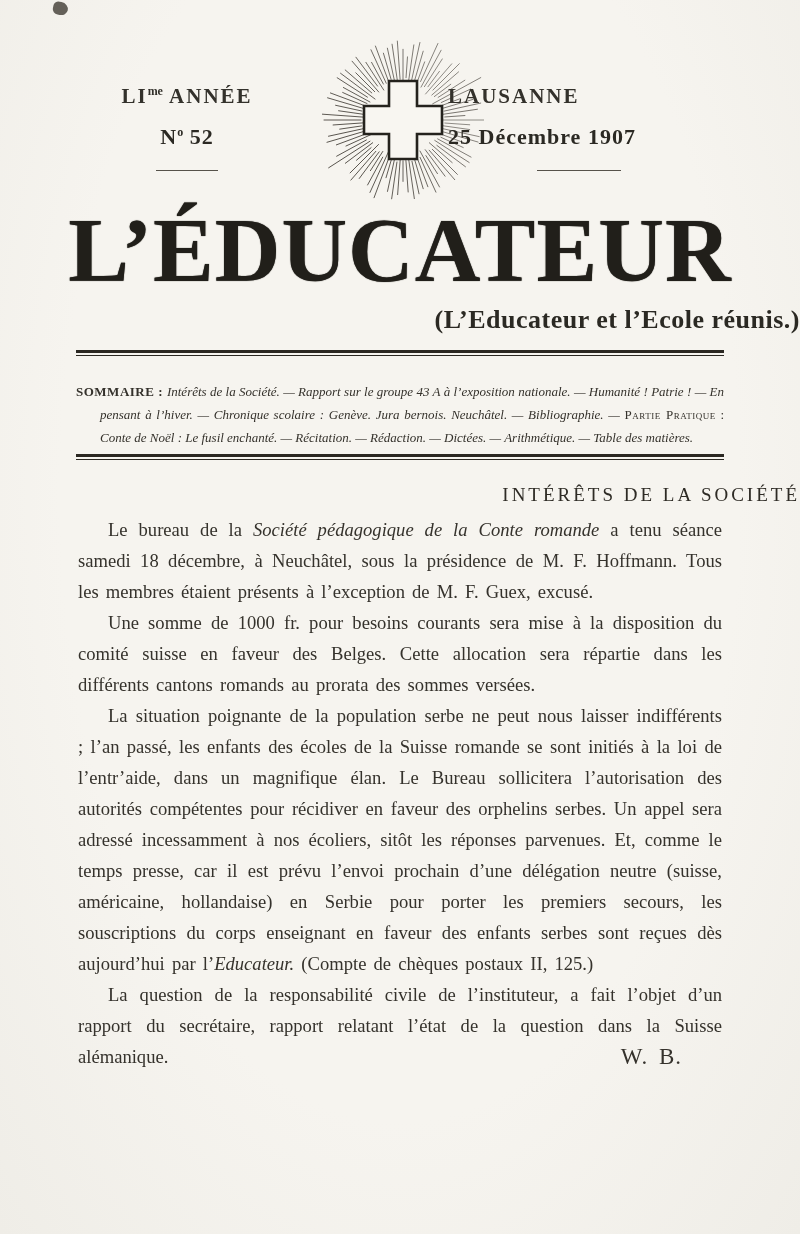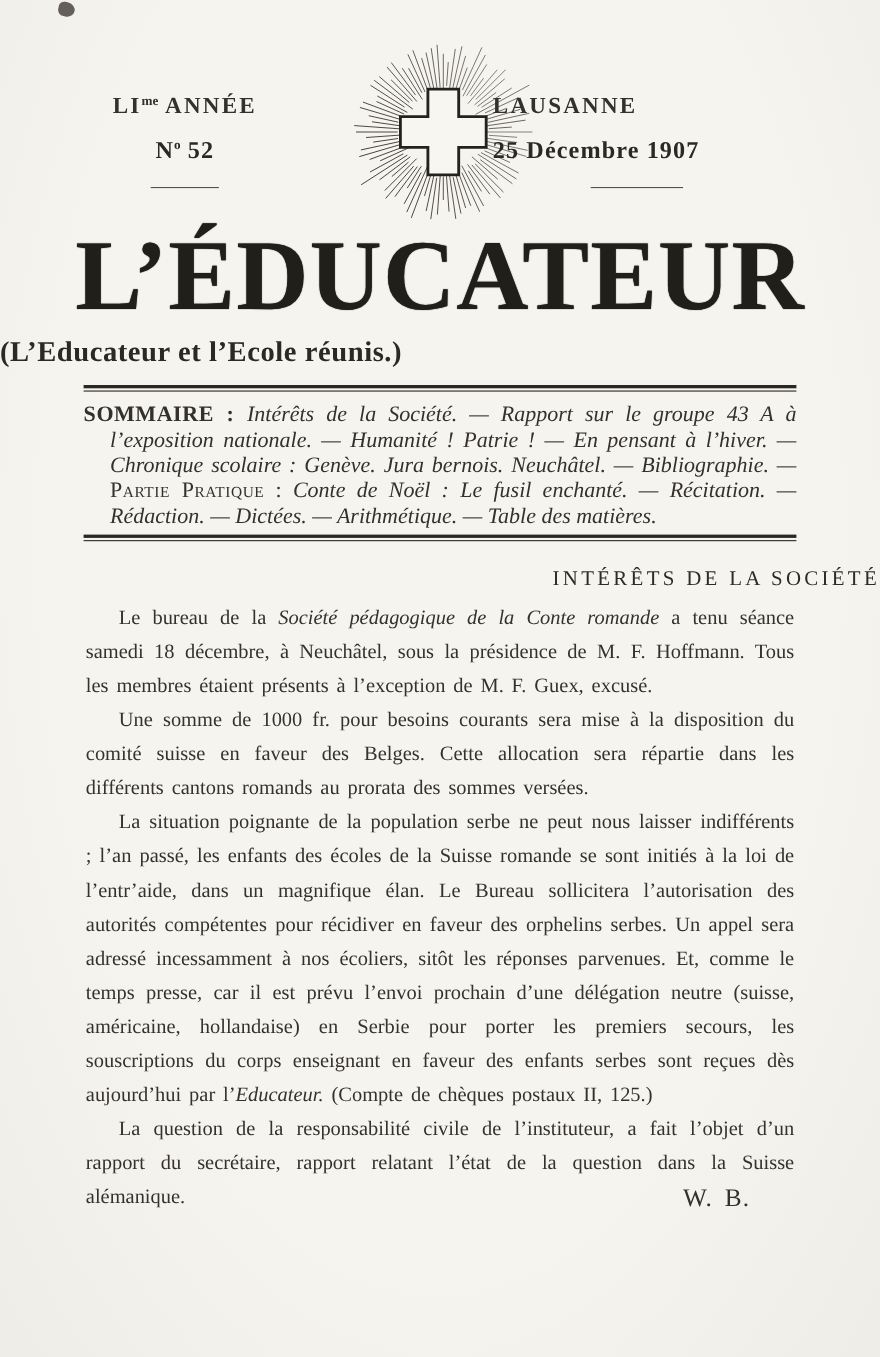--- a/index.html
+++ b/index.html
@@ -12,53 +12,53 @@
     color:#2e2c27;
     overflow:hidden;
   }
   .scan-artifact{
     position:absolute;left:53px;top:2px;width:15px;height:13px;
     background:#4a463f;border-radius:40% 60% 55% 45%;
     transform:rotate(12deg);opacity:.85;
   }
   
   .masthead{position:relative;height:205px;}
-  .mast-left{position:absolute;left:73px;top:84px;width:190px;text-align:center;}
+  .mast-left{position:absolute;left:92px;top:84px;width:190px;text-align:center;}
   .mast-right{position:absolute;left:448px;top:84px;width:262px;text-align:left;}
   .mast-line1{font-size:21px;letter-spacing:2px;font-weight:bold;color:#33312b;}
   .mast-line2{margin-top:15px;font-size:22px;font-weight:bold;letter-spacing:1px;color:#2b2923;}
   .mast-line1 sup,.mast-line2 sup{font-size:12px;letter-spacing:0;}
   .mini-rule{margin:20px auto 0;border:0;border-top:1.6px solid #56524a;width:62px;}
   .mini-rule.wide{width:84px;}
   .emblem{position:absolute;left:322px;top:32px;width:162px;height:172px;}
   
   .title{
     text-align:center;
     font-size:91px;line-height:1.0;
     font-weight:bold;letter-spacing:1px;
     color:#211f1a;
     margin:0 0 0 0;
     text-shadow:0 0 1px #211f1a;
   }
   .subtitle{
-    text-align:left;font-size:26px;font-weight:bold;
+    text-align:right;font-size:26px;font-weight:bold;
     color:#2b2923;margin-top:9px;letter-spacing:.5px;
   }
   
   .double-rule{
     margin:0 76px;height:2px;
     border-top:3.4px solid #2b2822;
     border-bottom:1.2px solid #2b2822;
   }
   .double-rule.top{margin-top:15px;}
   .double-rule.bottom{margin-top:5px;}
   
   .sommaire{
-    margin:10px 76px 0;
-    font-size:20px;line-height:23px;
+    margin:24px 76px 0;
+    font-size:13px;line-height:23px;
     text-align:justify;
     padding-left:24px;text-indent:-24px;
     color:#34312b;
   }
   .sommaire .som-label{font-weight:bold;letter-spacing:.5px;font-style:normal;}
   .sommaire .som-items{font-style:italic;}
   .sommaire .som-partie{font-variant:small-caps;font-style:normal;letter-spacing:.5px;}
   
   .article-heading{
     text-align:right;font-size:19px;letter-spacing:3px;

